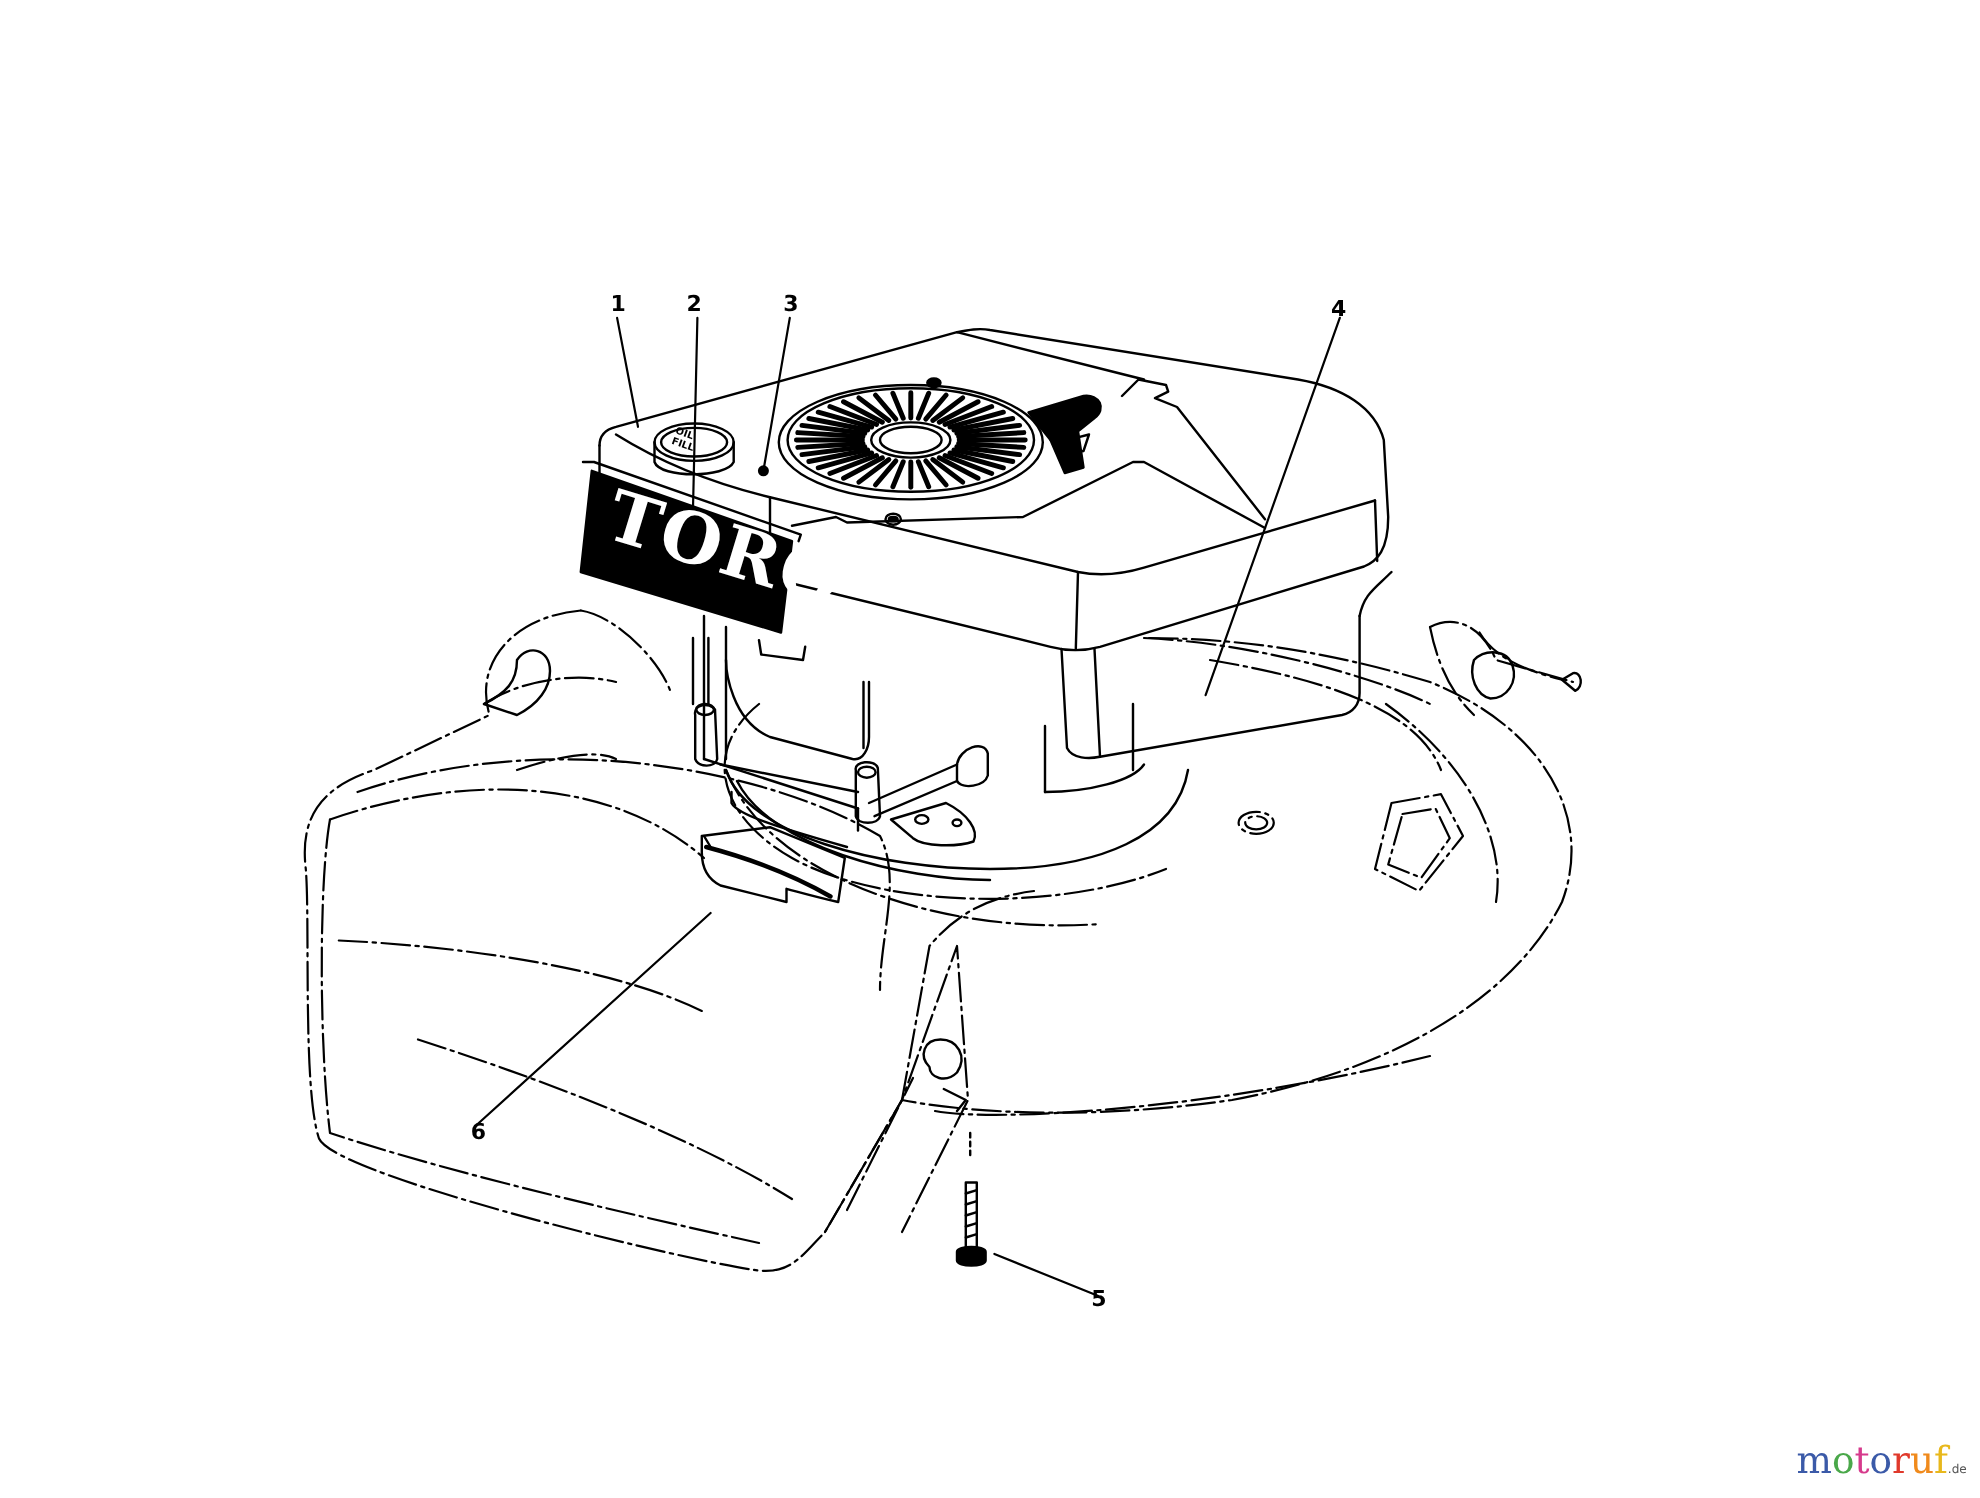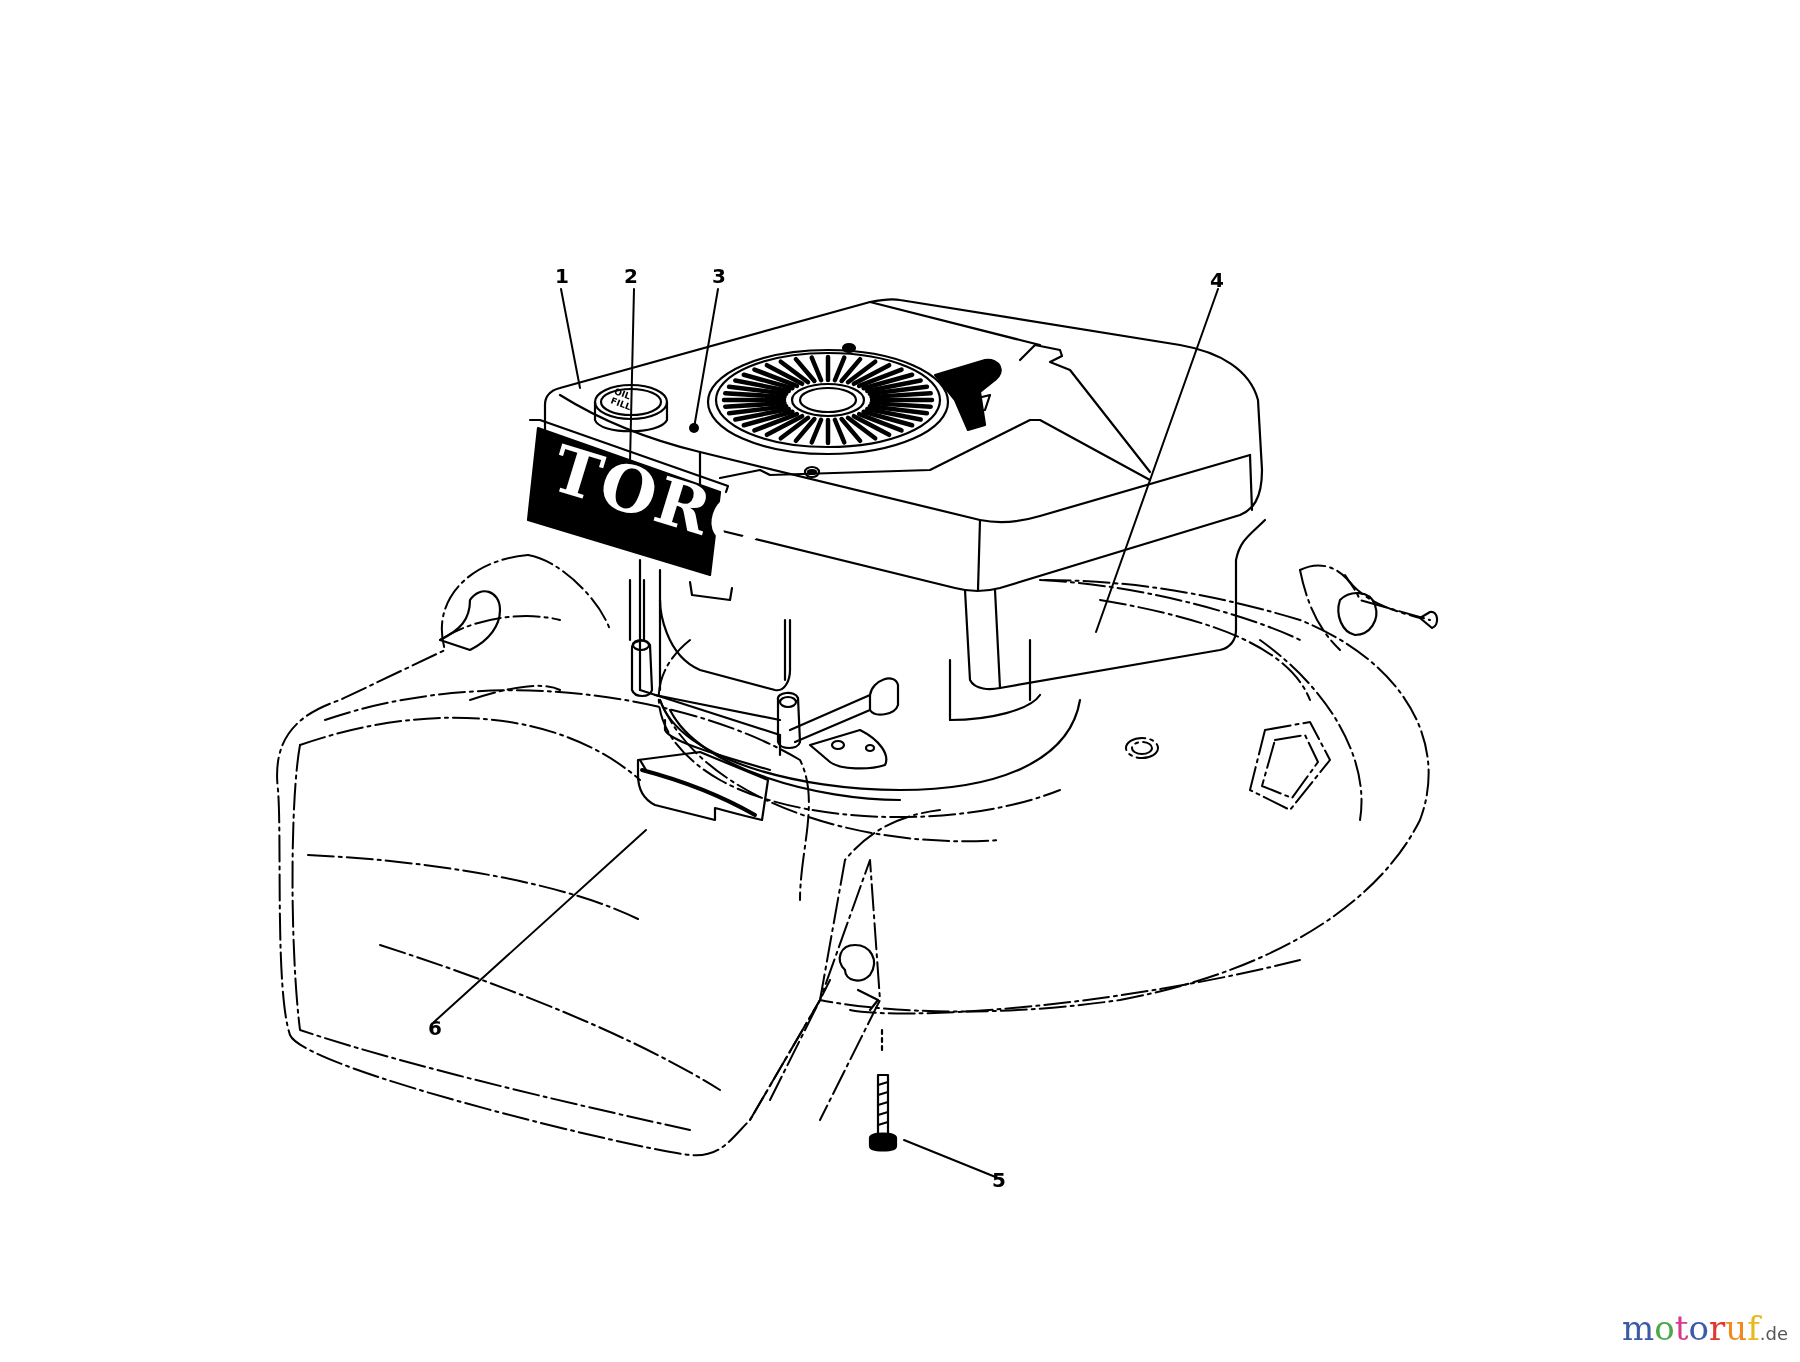--- a/index.html
+++ b/index.html
@@ -3,21 +3,21 @@
 <meta charset="utf-8">
 <style>
   html, body { margin: 0; padding: 0; background: #ffffff; }
   body { width: 1800px; height: 1362px; position: relative; overflow: hidden; font-family: "Liberation Sans", sans-serif; }
   #diagram { position: absolute; left: 0; top: 0; width: 1800px; height: 1362px; }
   .callout { position: absolute; font-family: "DejaVu Sans", sans-serif; font-weight: bold; font-size: 20px; color: #000; line-height: 1; }
   .oil-text { font-family: "DejaVu Sans", sans-serif; font-weight: bold; font-size: 9px; }
   .toro-text { font-family: "DejaVu Serif", serif; font-weight: bold; font-size: 64px; letter-spacing: 2px; }
   .watermark { position: absolute; right: 12px; bottom: 14px; font-family: "DejaVu Serif", serif; font-size: 34px; letter-spacing: 0px; }
   .watermark span { display: inline-block; }
-  .wm-suffix { font-size: 18px; color: #555; font-family: "DejaVu Sans", sans-serif; }
+  .wm-suffix { font-size: 11px; color: #555; font-family: "DejaVu Sans", sans-serif; }
 </style>
 </head>
 <body>
 
 <svg id="diagram" viewBox="0 0 1800 1362" xmlns="http://www.w3.org/2000/svg" fill="none" stroke="#000" stroke-width="2.2" stroke-linecap="round" stroke-linejoin="round">
 
   <g stroke-dasharray="26 5 3 5" stroke-width="2">
 
     <path d="M 528 555 C 470 560, 430 600, 445 650 L 340 700 C 295 715, 272 740, 278 790 C 282 840, 275 990, 290 1035 C 305 1070, 640 1150, 690 1155 C 720 1158, 730 1140, 750 1120 L 820 1000 C 870 1010, 980 1020, 1120 1000 C 1280 970, 1380 900, 1420 820 C 1450 740, 1400 660, 1300 620 C 1200 590, 1120 580, 1040 580"></path>
 

